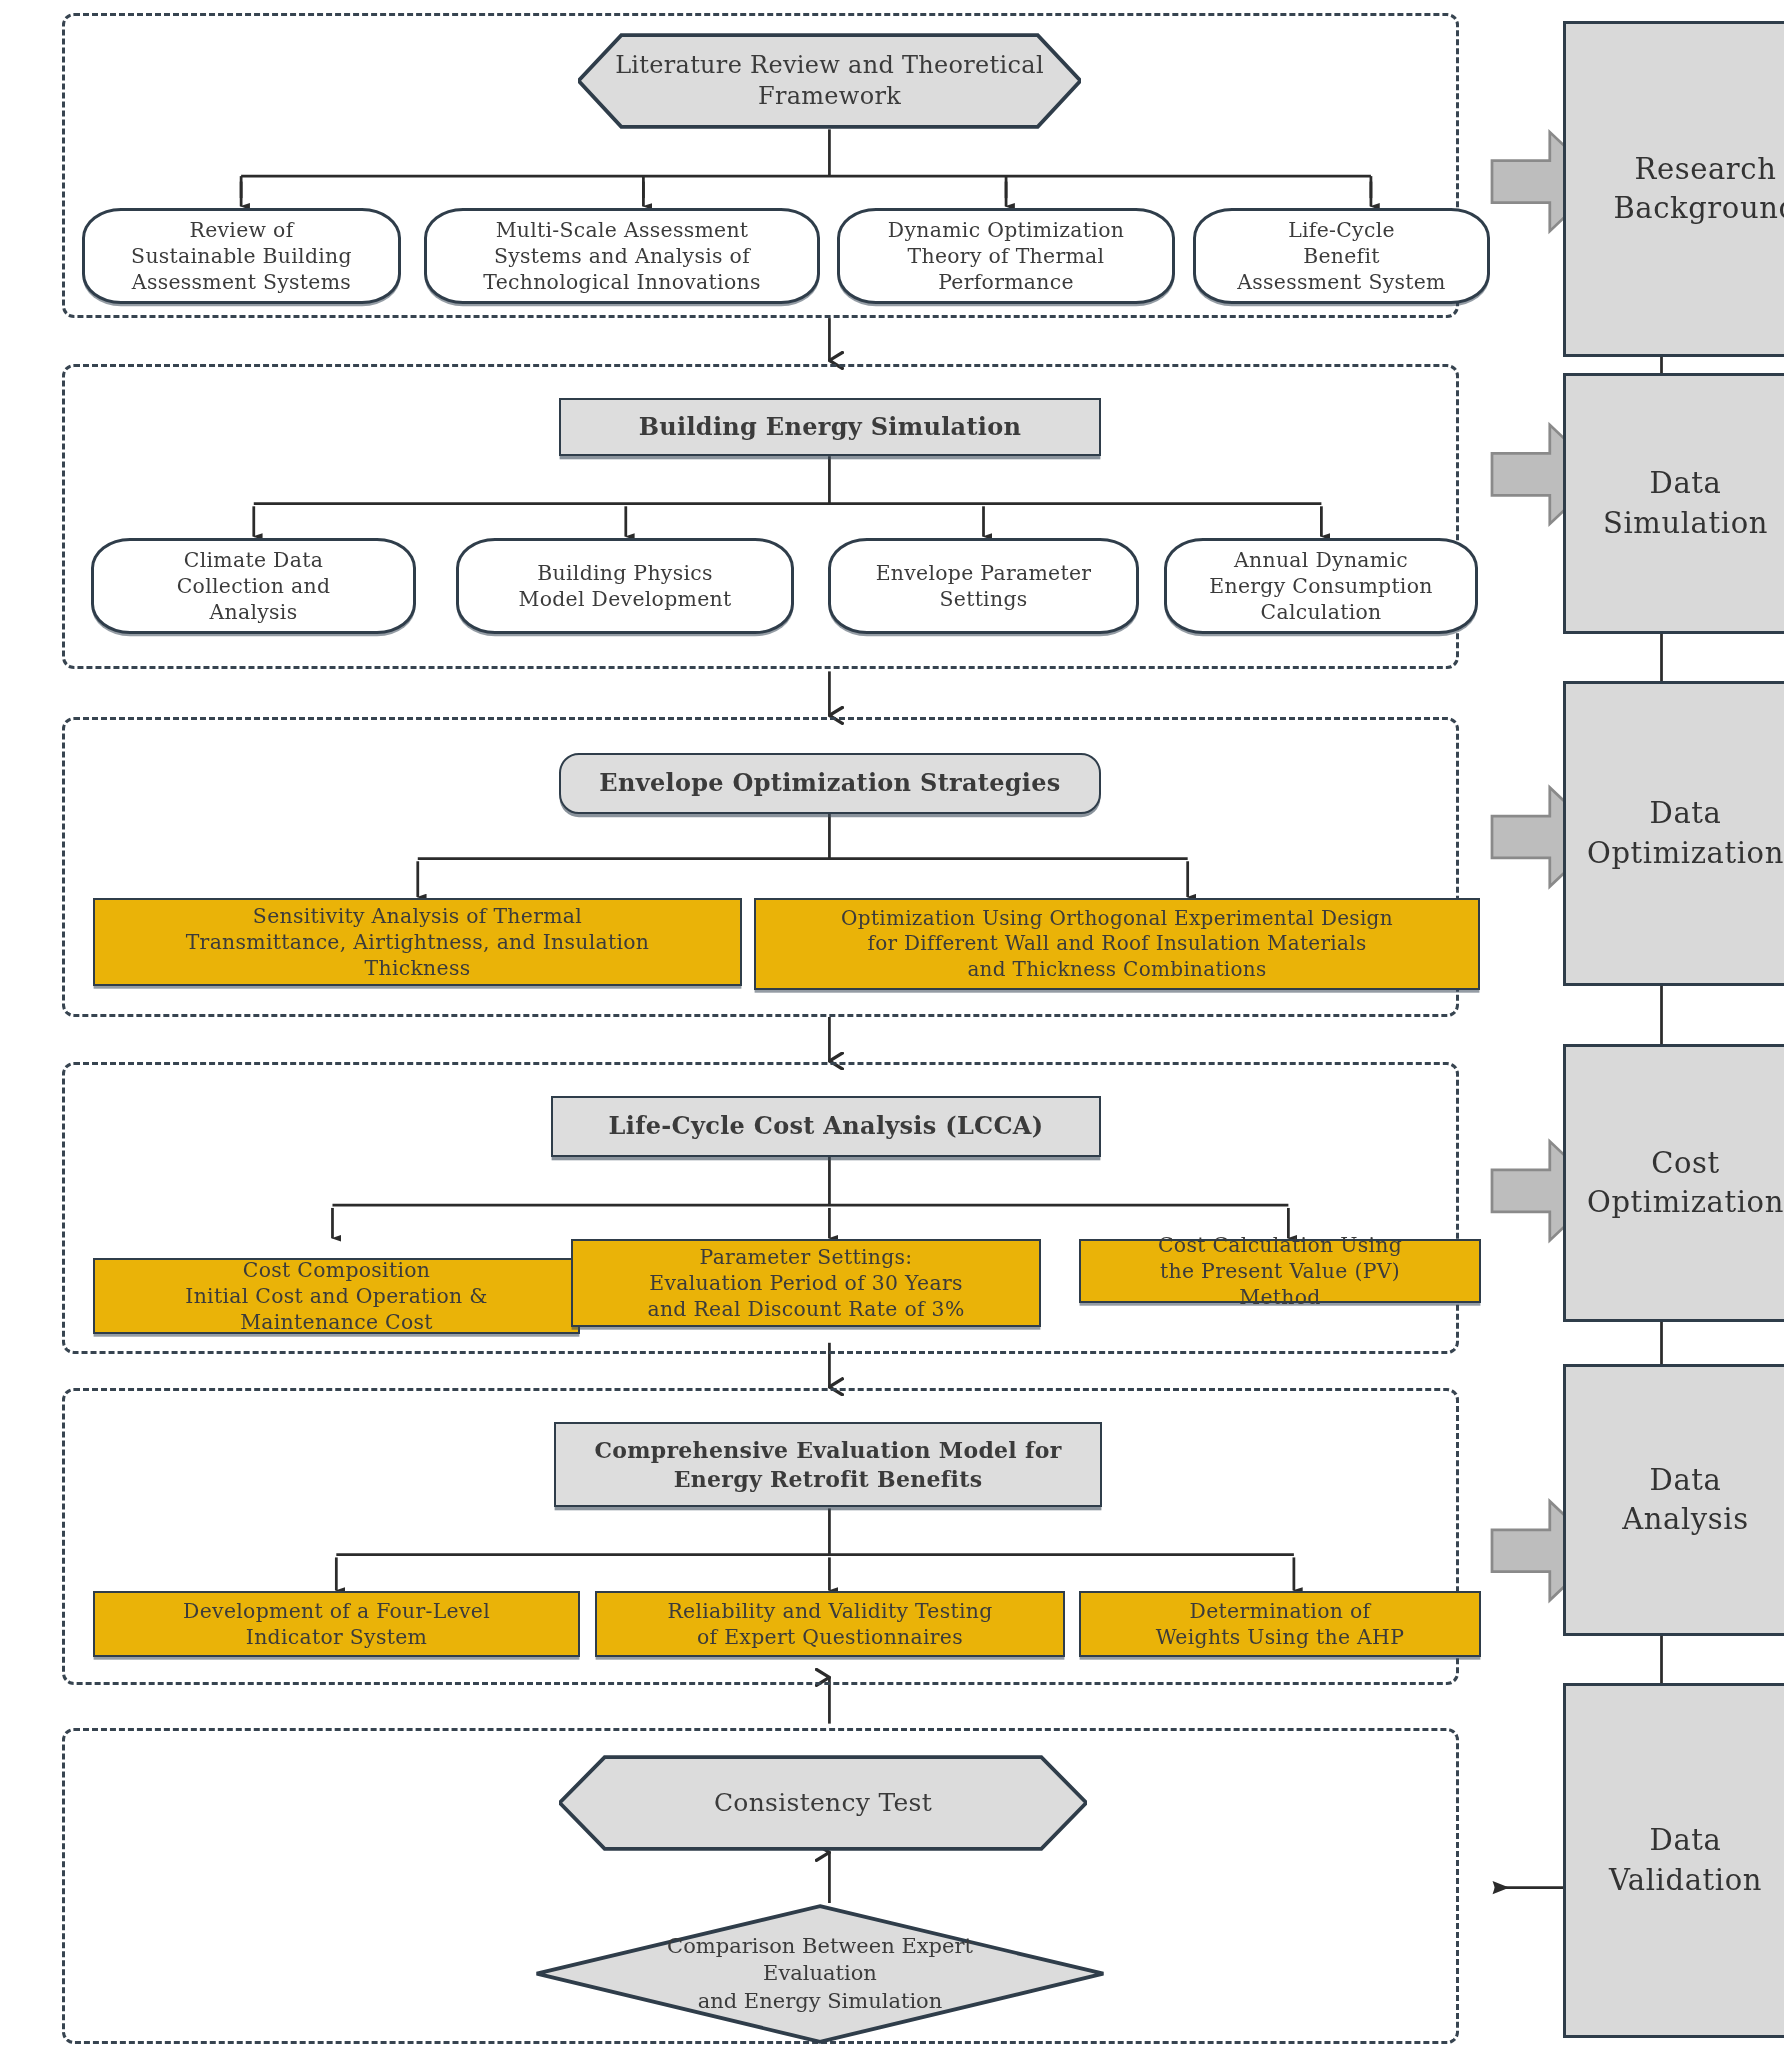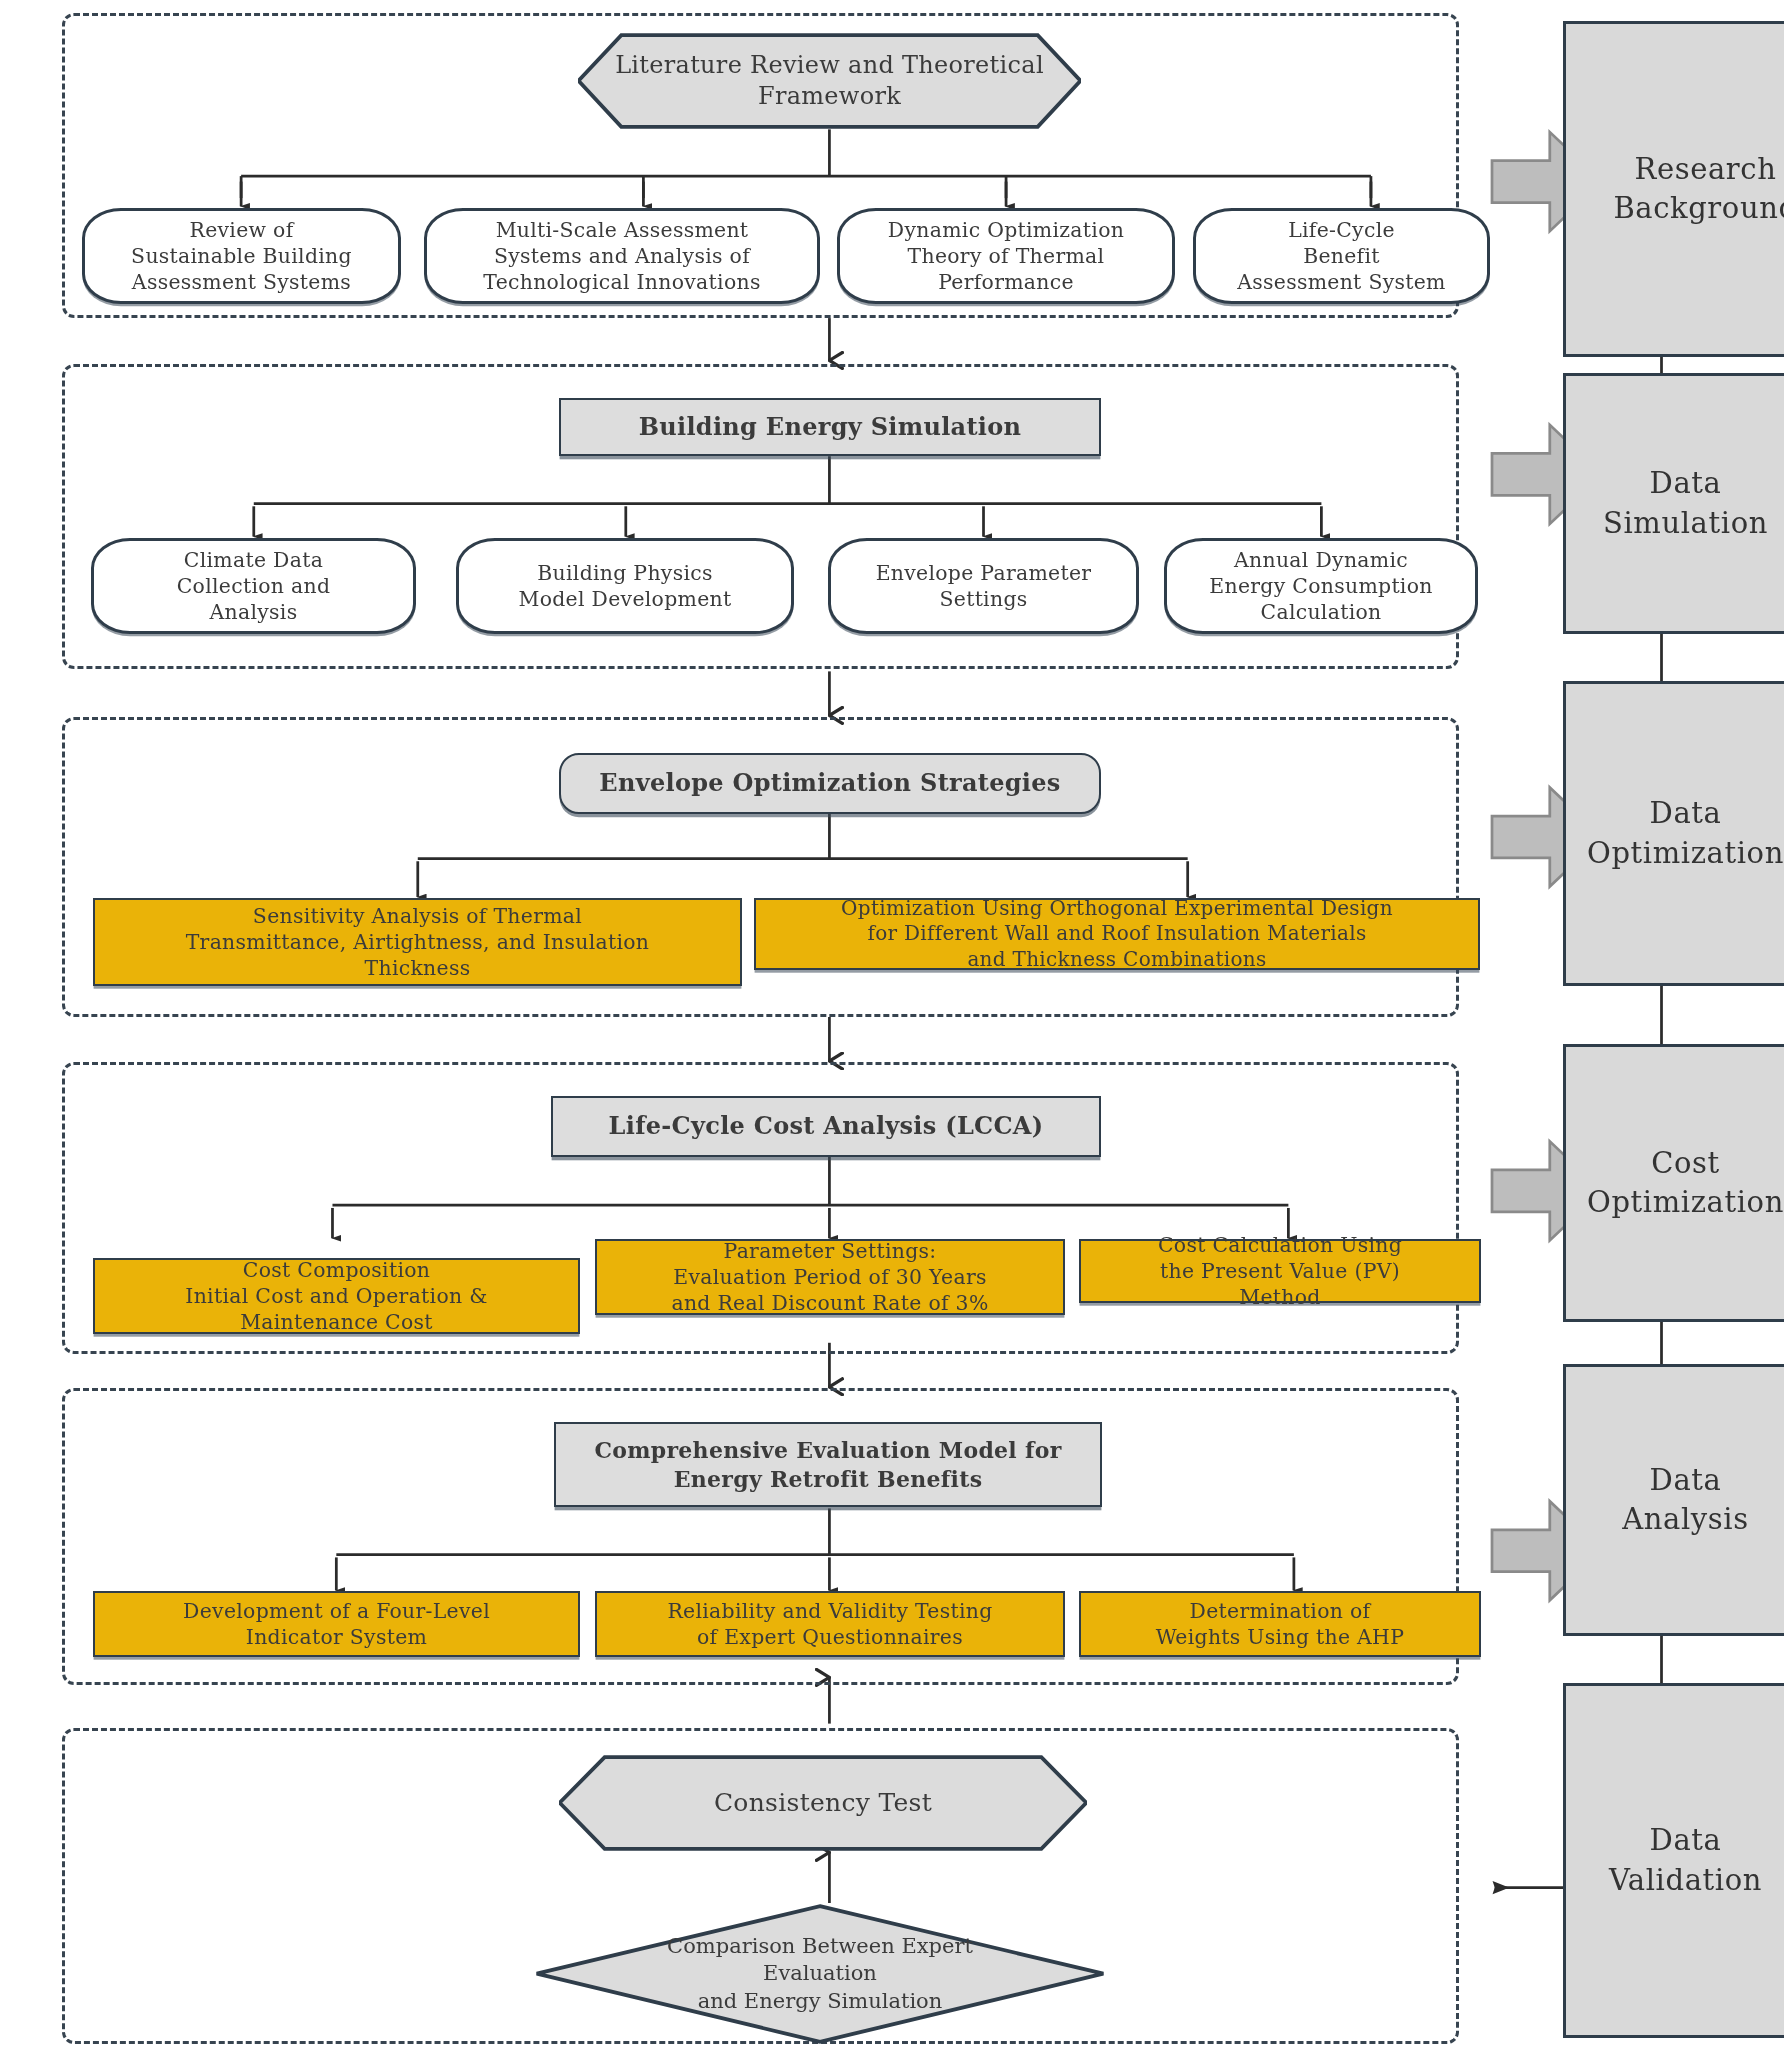--- a/index.html
+++ b/index.html
@@ -213,32 +213,32 @@
 Energy Consumption
 Calculation</div>
 
   <div class="stage" style="left:23px;top:717px;width:1397px;height:300px;"></div>
 
   <div class="node hbox" style="left:520px;top:753px;width:542px;height:61px;border-radius:20px;">Envelope Optimization Strategies</div>
 
   <div class="node sbox" style="left:54px;top:898px;width:649px;height:88px;">Sensitivity Analysis of Thermal
 Transmittance, Airtightness, and Insulation
 Thickness</div>
-  <div class="node sbox" style="left:715px;top:898px;width:726px;height:72px;font-size:20px;">Optimization Using Orthogonal Experimental Design
+  <div class="node sbox" style="left:715px;top:898px;width:726px;height:92px;font-size:20px;">Optimization Using Orthogonal Experimental Design
 for Different Wall and Roof Insulation Materials
 and Thickness Combinations</div>
 
   <div class="stage" style="left:23px;top:1062px;width:1397px;height:292px;"></div>
 
   <div class="node hbox" style="left:512px;top:1096px;width:550px;height:61px;">Life-Cycle Cost Analysis (LCCA)</div>
 
   <div class="node sbox" style="left:54px;top:1258px;width:487px;height:76px;">Cost Composition
 Initial Cost and Operation &amp;
 Maintenance Cost</div>
-  <div class="node sbox" style="left:556px;top:1239px;width:470px;height:76px;">Parameter Settings:
+  <div class="node sbox" style="left:532px;top:1239px;width:470px;height:88px;">Parameter Settings:
 Evaluation Period of 30 Years
 and Real Discount Rate of 3%</div>
   <div class="node sbox" style="left:1040px;top:1239px;width:402px;height:64px;">Cost Calculation Using
 the Present Value (PV)
 Method</div>
 
   <div class="stage" style="left:23px;top:1388px;width:1397px;height:297px;"></div>
 
   <div class="node hbox" style="left:515px;top:1422px;width:548px;height:85px;font-size:22px;">Comprehensive Evaluation Model for
 Energy Retrofit Benefits</div>

